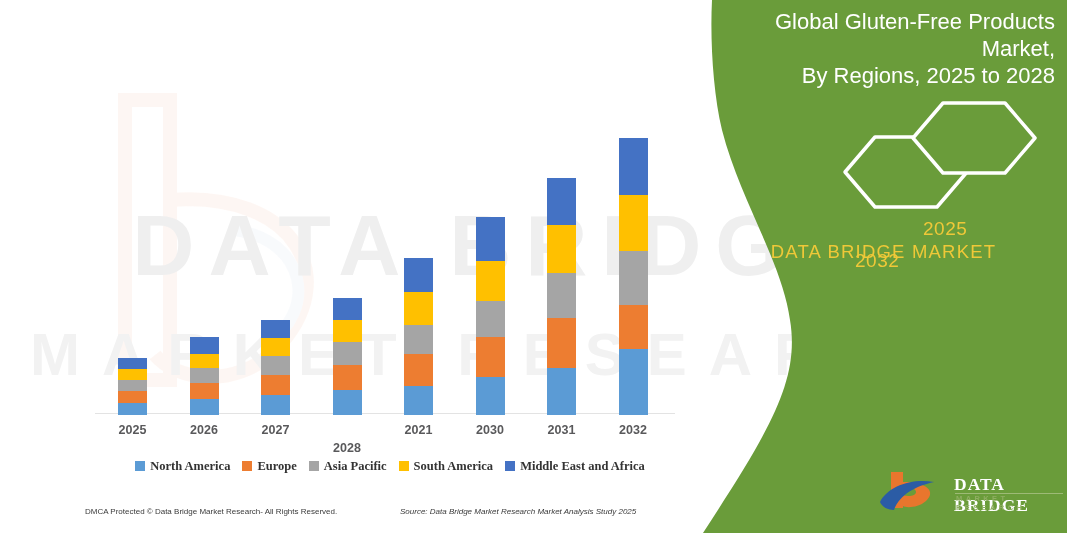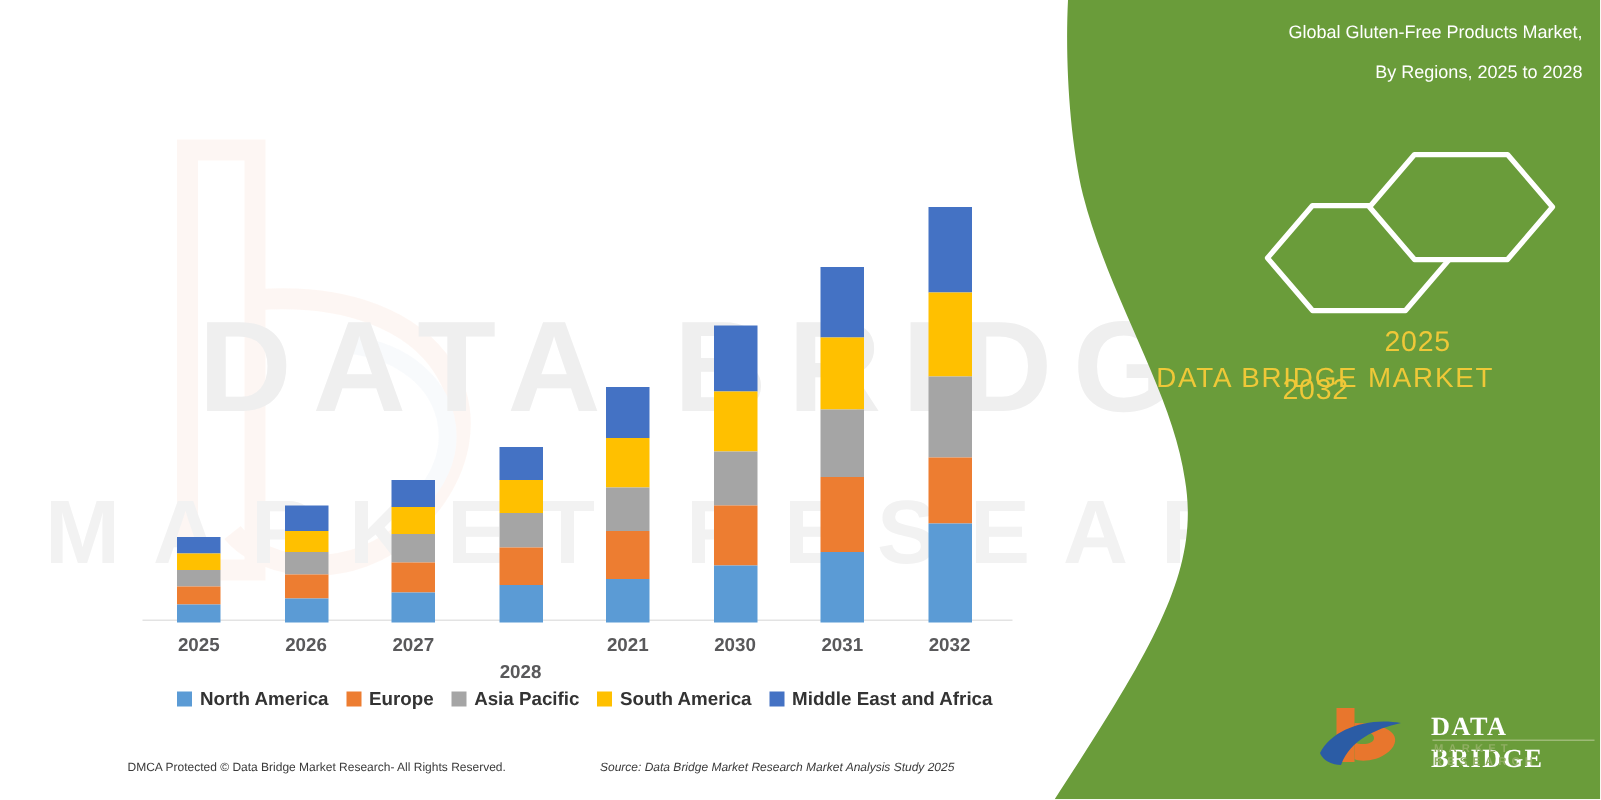--- a/index.html
+++ b/index.html
@@ -52,41 +52,41 @@
   }
   .xlabel{
     position:absolute;top:0;width:60px;text-align:center;
     font-size:12.5px;font-weight:700;color:#59595b;
   }
 
   .legend{
     position:absolute;left:95px;top:455px;width:590px;height:22px;
     display:flex;align-items:center;justify-content:center;gap:12px;z-index:5;
   }
-  .legend-item{display:flex;align-items:center;gap:5px;}
+  .legend-item{display:flex;align-items:center;gap:5px;font-family:Liberation Serif, serif;}
   .legend-swatch{width:10px;height:10px;display:inline-block;}
   .legend-label{font-size:12.5px;font-weight:700;color:#333;white-space:nowrap;}
 
   .footer{
     position:absolute;top:507px;left:0;width:700px;height:16px;z-index:6;
   }
   .footer span{position:absolute;top:0;font-size:8px;color:#3a3a3a;white-space:nowrap;}
   .footer .f-left{left:85px;}
   .footer .f-right{left:400px;font-style:italic;}
 
   
   .green-panel{
     position:absolute;top:0;left:0;width:1067px;height:533px;z-index:7;
     pointer-events:none;
   }
   .green-content{position:absolute;top:0;left:700px;width:367px;height:533px;z-index:8;}
   .green-title{
     position:absolute;left:35px;top:8px;width:320px;
     text-align:right;
-    font-size:12px;line-height:27px;color:#ffffff;
+    font-size:22px;line-height:27px;color:#ffffff;
   }
   .hexwrap{position:absolute;left:0;top:90px;width:367px;height:130px;}
   .hex-label{
     position:absolute;font-size:19px;color:#efc838;letter-spacing:.5px;
   }
   .hex-2025{left:223px;top:128px;}
   .hex-2032{left:155px;top:160px;}
 
   .brand{
     position:absolute;left:0;top:237px;width:367px;text-align:center;

